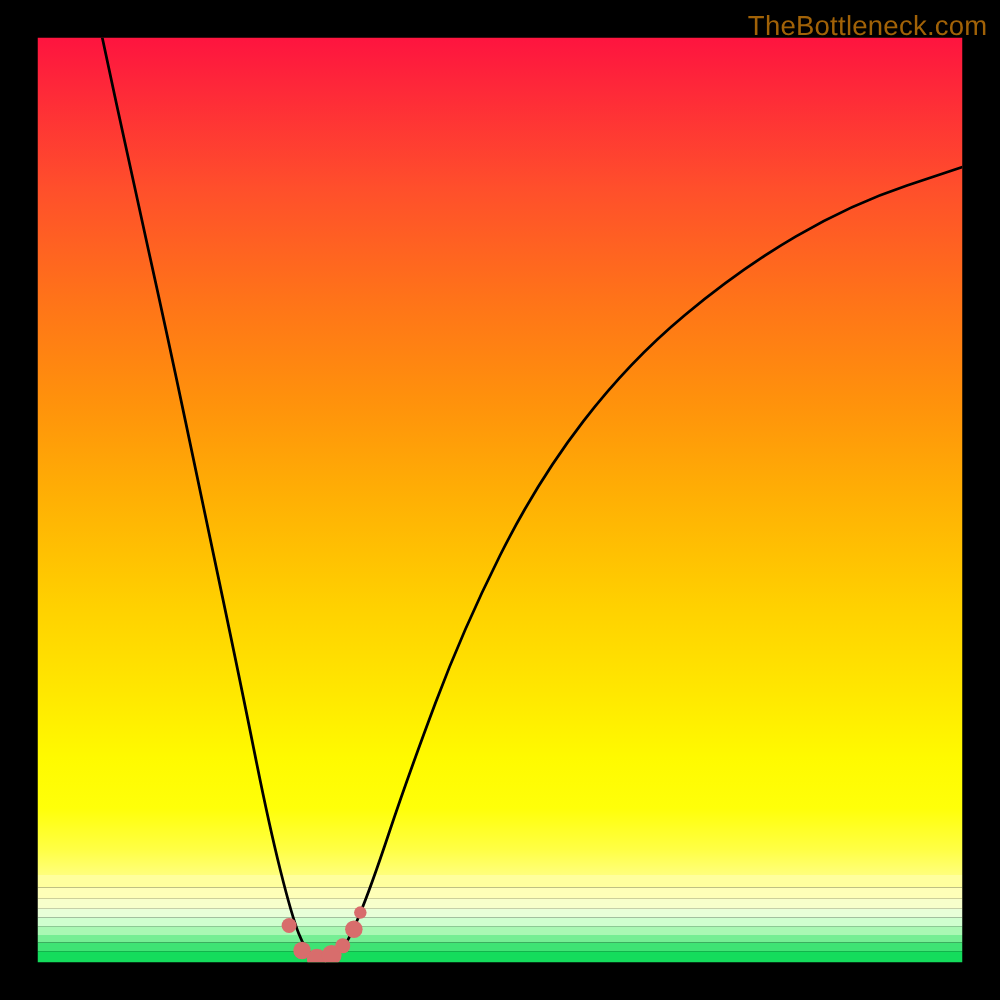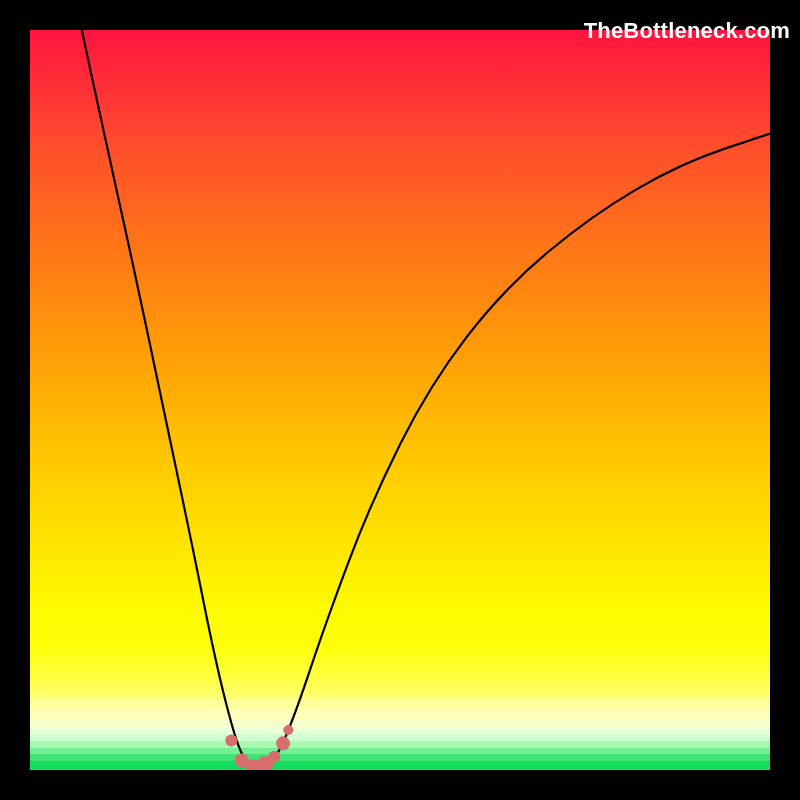--- a/index.html
+++ b/index.html
@@ -12,25 +12,25 @@
     font-family: Arial, Helvetica, sans-serif;
   }
   .frame {
     position: relative;
     width: 800px;
     height: 800px;
     background: #000;
   }
   .watermark {
     position: absolute;
-    top: 18px;
+    top: 8px;
     right: 10px;
-    color: #ffffff;
+    color: #a16207;
     font-size: 22px;
-    font-weight: 700;
+    font-weight: 400;
     letter-spacing: 0.2px;
     z-index: 50;
   }
   .plot-area {
     position: absolute;
     left: 30px;
     top: 30px;
     width: 740px;
     height: 740px;
     overflow: hidden;

